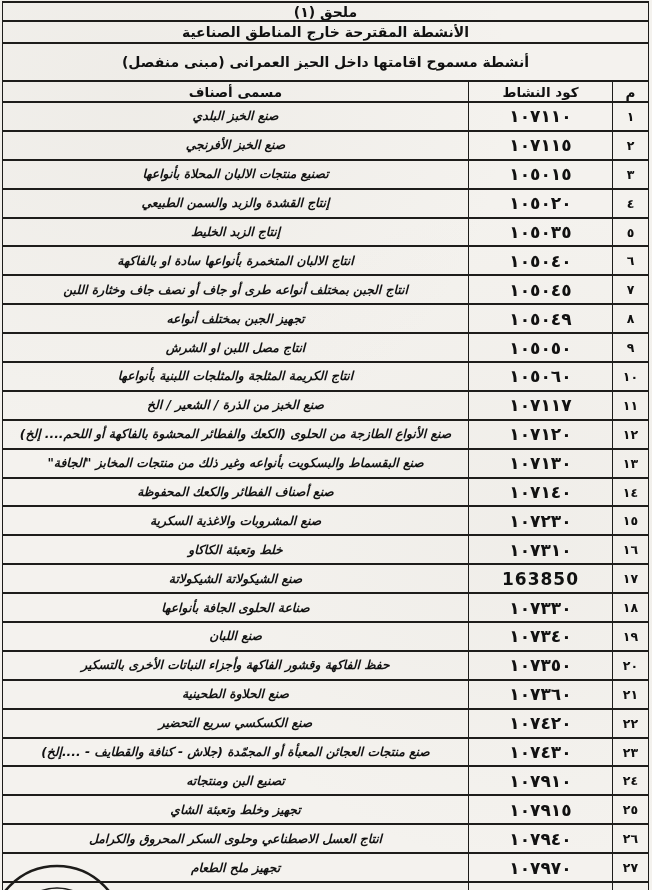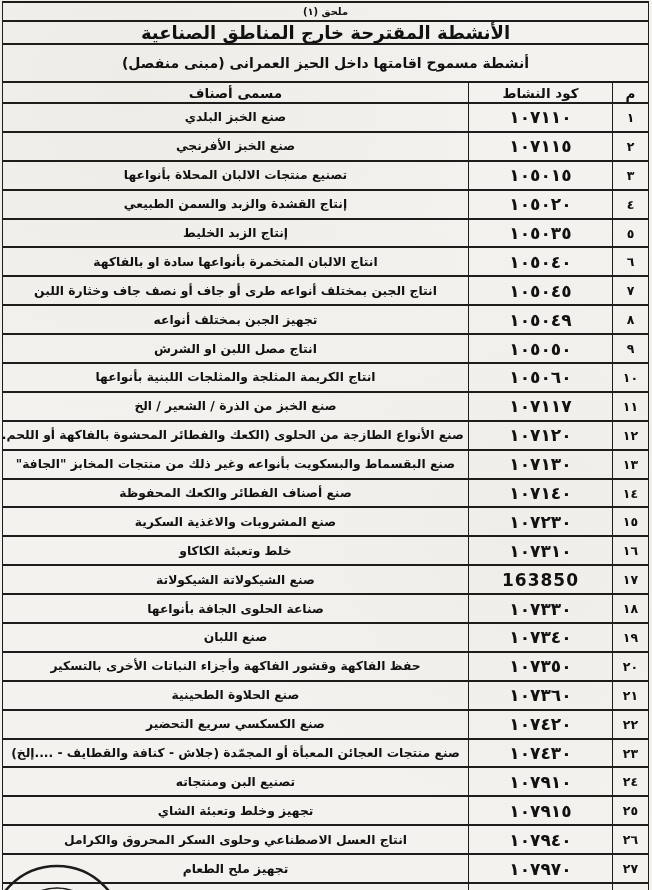--- a/index.html
+++ b/index.html
@@ -40,29 +40,29 @@
     vertical-align: middle;
     overflow: hidden;
     white-space: nowrap;
     background: transparent;
   }
   
   table.doc tr > td, table.doc tr > th {
     border-top-width: 2px;
     border-bottom-width: 2px;
   }
-  .t-row      { height: 19px; font-size: 10px; }
-  .s1-row     { height: 22px; font-size: 18px; }
+  .t-row      { height: 19px; font-size: 14px; }
+  .s1-row     { height: 22px; font-size: 14px; }
   .s2-row     { height: 38px; font-size: 14px; }
   .h-row      { height: 21px; font-size: 13.5px; }
   .d-row td   { height: 26.9px; }
   .col-num    { width: 36px; }
   .col-code   { width: 144px; }
   .col-name   { width: auto; }
-  .cell-name  { font-size: 12.3px; }
+  .cell-name  { font-size: 12.3px; font-style: italic; }
   .cell-code  { font-size: 17px; letter-spacing: 1px; }
   .cell-num   { font-size: 12.5px; }
   .stamp {
     position: absolute;
     left: 0;
     bottom: 0;
     width: 150px;
     height: 48px;
     pointer-events: none;
   }

